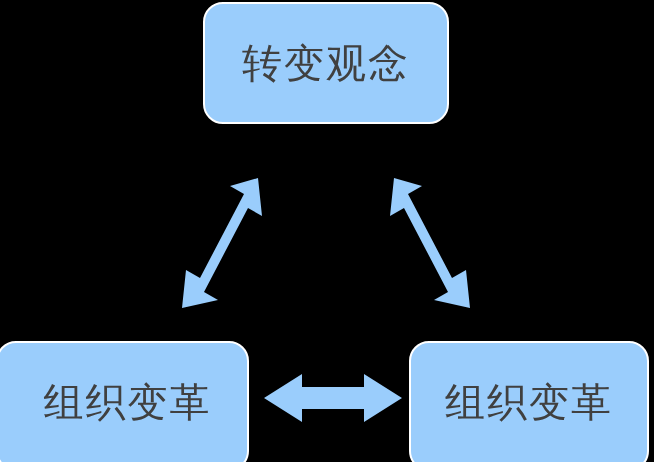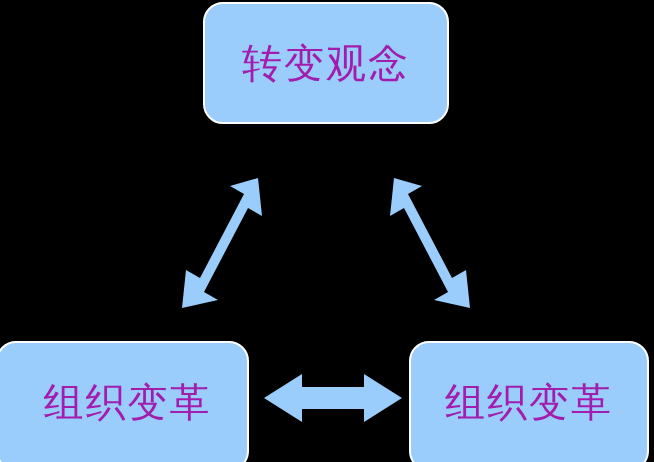--- a/index.html
+++ b/index.html
@@ -27,21 +27,21 @@
     align-items: center;
     justify-content: center;
     color: #000000;
     letter-spacing: 2px;
     white-space: nowrap;
   }
 
   .node-label {
     font-size: 40px;
     line-height: 1;
-    color: #a21caf;
+    color: #404040;
   }
 
   
   #node-top {
     left: 203px;
     top: 2px;
     width: 246px;
     height: 122px;
     border-radius: 20px;
   }

